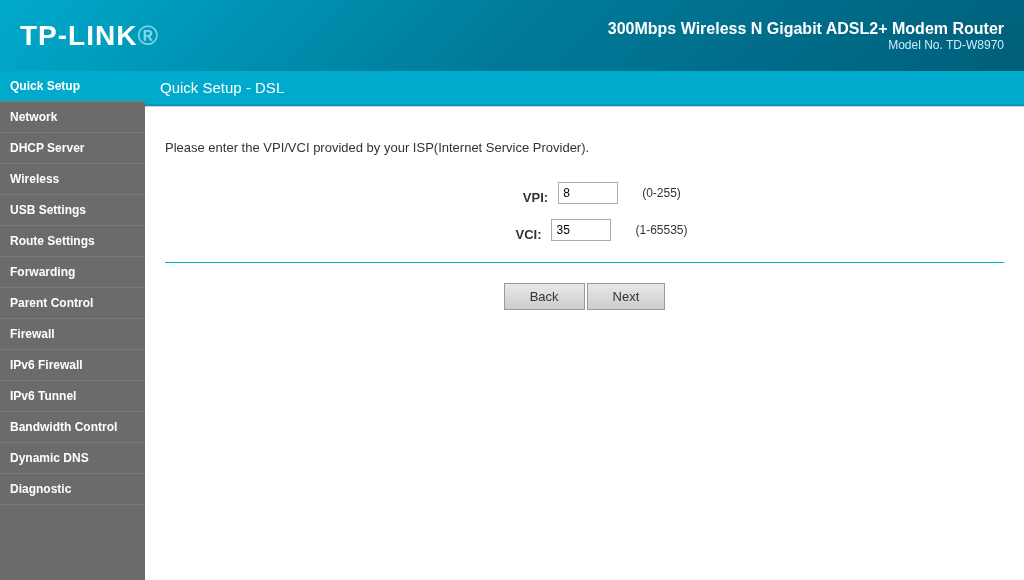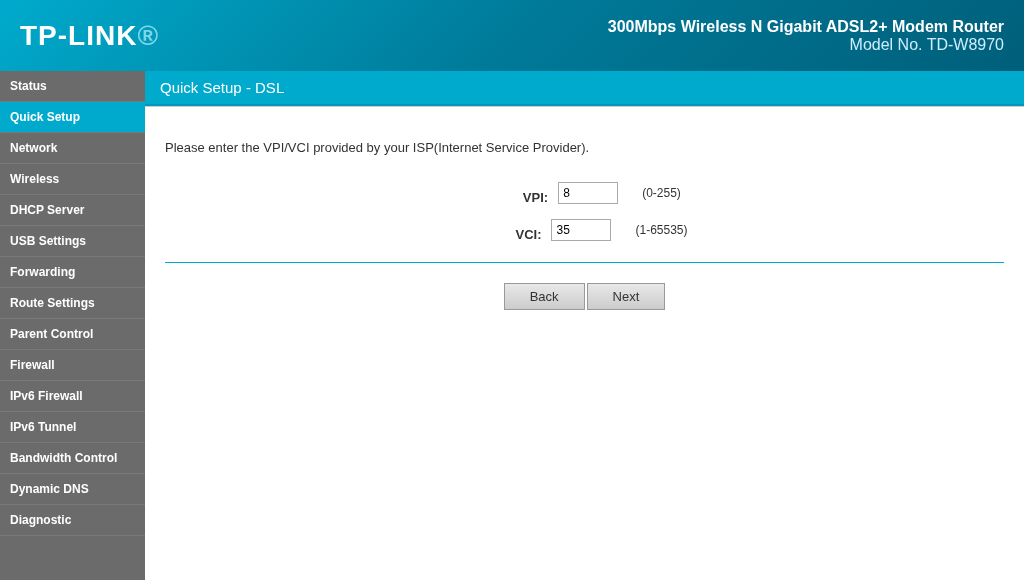--- a/index.html
+++ b/index.html
@@ -31,21 +31,21 @@
     }
     #header-right {
       text-align: right;
       color: white;
     }
     #product-name {
       font-size: 16px;
       font-weight: bold;
     }
     #model-number {
-      font-size: 16px;
+      font-size: 12px;
       color: #cceeff;
     }
 
     
     #layout {
       display: flex;
       height: 515px;
     }
 
     
@@ -168,28 +168,27 @@
   </div>
   <div id="header-right">
     <div id="product-name">300Mbps Wireless N Gigabit ADSL2+ Modem Router</div>
     <div id="model-number">Model No. TD-W8970</div>
   </div>
 </div>
 
 <div id="layout">
 
   <div id="sidebar">
-  <div class="sidebar-item">Status</div>
       <div class="sidebar-item active">Quick Setup</div>
       <div class="sidebar-item">Network</div>
+      <div class="sidebar-item">DHCP Server</div>
       <div class="sidebar-item">Wireless</div>
-      <div class="sidebar-item">DHCP Server</div>
       <div class="sidebar-item">USB Settings</div>
+      <div class="sidebar-item">Route Settings</div>
       <div class="sidebar-item">Forwarding</div>
-      <div class="sidebar-item">Route Settings</div>
       <div class="sidebar-item">Parent Control</div>
       <div class="sidebar-item">Firewall</div>
       <div class="sidebar-item">IPv6 Firewall</div>
       <div class="sidebar-item">IPv6 Tunnel</div>
       <div class="sidebar-item">Bandwidth Control</div>
       <div class="sidebar-item">Dynamic DNS</div>
       <div class="sidebar-item">Diagnostic</div>
     </div>
 
   <div id="main">

